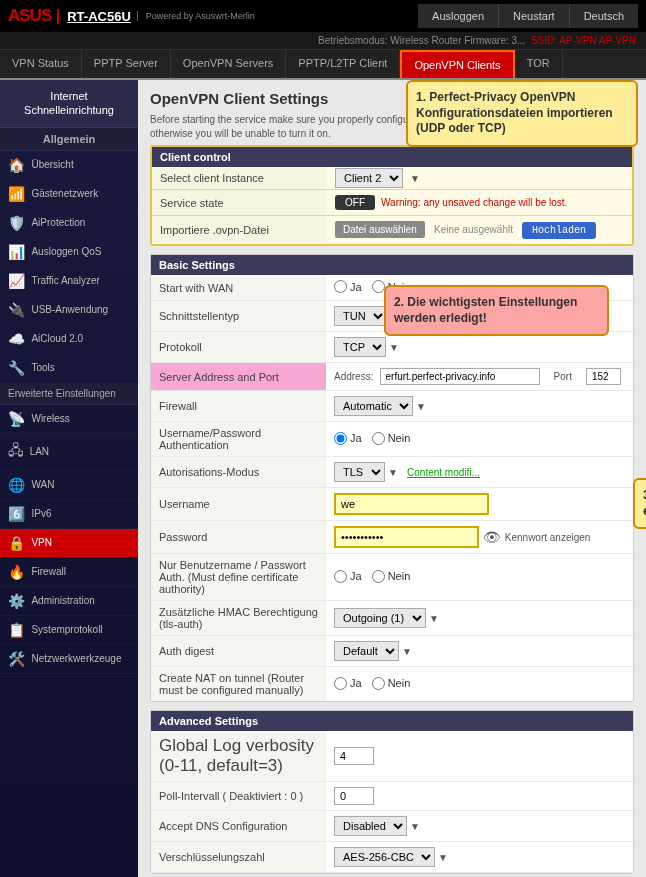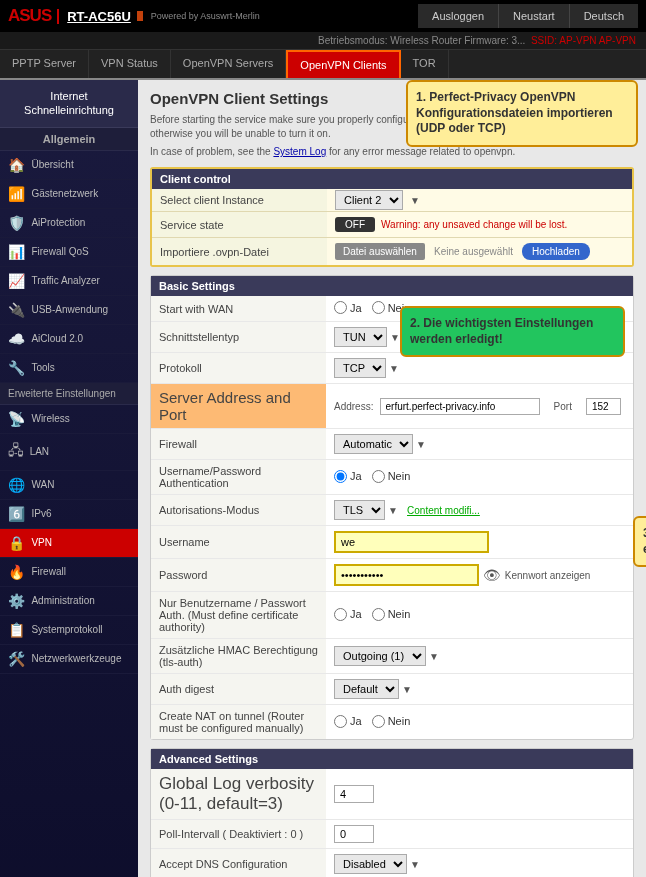--- a/index.html
+++ b/index.html
@@ -4,37 +4,38 @@
   <style>
     * { box-sizing: border-box; margin: 0; padding: 0; }
     body { font-family: Arial, sans-serif; font-size: 11px; background: #1a1a2e; color: #333; width: 646px; min-height: 877px; overflow-x: hidden; }
   </style>
 </head>
 <body>
 
 <div style="background:#000; display:flex; align-items:center; height:32px; padding:0 8px; gap:6px;">
   <span style="color:#c00; font-weight:bold; font-size:17px; font-family:Arial Black,Arial,sans-serif; letter-spacing:-1px;">ASUS</span>
   <span style="color:#fff; font-size:13px; font-weight:bold; border-left:2px solid #c00; padding-left:8px;text-decoration:underline;">RT-AC56U</span>
-  <span style="color:#888; font-size:9px; padding-left:8px; border-left:6px solid #c2410c;">Powered by Asuswrt-Merlin</span>
+  <span style="color:#888; font-size:9px; padding-left:8px; border-left:1px solid #c2410c;">Powered by Asuswrt-Merlin</span>
   <div style="margin-left:auto; display:flex;">
     <button style="background:#2a2a2a; color:#ccc; border:none; padding:6px 14px; font-size:11px; cursor:pointer; border-right:1px solid #444;">Ausloggen</button>
     <button style="background:#2a2a2a; color:#ccc; border:none; padding:6px 14px; font-size:11px; cursor:pointer; border-right:1px solid #444;">Neustart</button>
     <button style="background:#2a2a2a; color:#ccc; border:none; padding:6px 14px; font-size:11px; cursor:pointer;">Deutsch</button>
   </div>
 </div>
 
 <div style="background:#1a1a1a; color:#888; font-size:10px; padding:3px 10px; text-align:right; border-bottom:1px solid #333;">
   <span>Betriebsmodus: Wireless Router  Firmware: 3...</span>&nbsp;
   <span style="color:#c00;">SSID: AP-VPN  AP-VPN</span>
 </div>
 
 <div style="background:#222; display:flex; border-bottom:2px solid #888;">
+  <div style="padding:7px 12px; font-size:11px; color:#aaa; cursor:pointer; border-right:1px solid #333;">VPN Status</div>
   <div style="padding:7px 12px; font-size:11px; color:#aaa; cursor:pointer; border-right:1px solid #333;">PPTP Server</div>
-  <div style="padding:7px 12px; font-size:11px; color:#aaa; cursor:pointer; border-right:1px solid #333;">VPN Status</div>
   <div style="padding:7px 12px; font-size:11px; color:#aaa; cursor:pointer; border-right:1px solid #333;">OpenVPN Servers</div>
+  <div style="padding:7px 12px; font-size:11px; color:#aaa; cursor:pointer; border-right:1px solid #333;">PPTP/L2TP Client</div>
   <div style="padding:7px 12px; font-size:11px; color:#fff; cursor:pointer; background:#c00; border:2px solid #ff6600; border-bottom:none;">OpenVPN Clients</div>
   <div style="padding:7px 12px; font-size:11px; color:#aaa; cursor:pointer; border-right:1px solid #333;">TOR</div>
 </div>
 
 <div style="display:flex; min-height:780px;">
 
   <div style="width:138px; background:linear-gradient(180deg,#1a1a3e 0%,#0d0d2b 100%); flex-shrink:0;">
 
     <div style="background:#2a2a4a; color:#fff; font-size:11px; padding:9px 8px; border-bottom:1px solid #3a3a5a; text-align:center; cursor:pointer; line-height:1.3;">
       <span>Internet Schnelleinrichtung</span>
@@ -50,21 +51,21 @@
     <div style="display:flex; align-items:center; padding:6px 8px; color:#bbb; font-size:10px; cursor:pointer; border-bottom:1px solid #1a1a3a; gap:6px;">
       <span style="font-size:14px;">📶</span>
       <span>Gästenetzwerk</span>
     </div>
     <div style="display:flex; align-items:center; padding:6px 8px; color:#bbb; font-size:10px; cursor:pointer; border-bottom:1px solid #1a1a3a; gap:6px;">
       <span style="font-size:14px;">🛡️</span>
       <span>AiProtection</span>
     </div>
     <div style="display:flex; align-items:center; padding:6px 8px; color:#bbb; font-size:10px; cursor:pointer; border-bottom:1px solid #1a1a3a; gap:6px;">
       <span style="font-size:14px;">📊</span>
-      <span>Firewall QoS</span>
+      <span>Ausloggen QoS</span>
     </div>
     <div style="display:flex; align-items:center; padding:6px 8px; color:#bbb; font-size:10px; cursor:pointer; border-bottom:1px solid #1a1a3a; gap:6px;">
       <span style="font-size:14px;">📈</span>
       <span>Traffic Analyzer</span>
     </div>
     <div style="display:flex; align-items:center; padding:6px 8px; color:#bbb; font-size:10px; cursor:pointer; border-bottom:1px solid #1a1a3a; gap:6px;">
       <span style="font-size:14px;">🔌</span>
       <span>USB-Anwendung</span>
     </div>
     <div style="display:flex; align-items:center; padding:6px 8px; color:#bbb; font-size:10px; cursor:pointer; border-bottom:1px solid #1a1a3a; gap:6px;">
@@ -120,25 +121,20 @@
   <div style="flex:1; background:#e8e8e8; position:relative; overflow:auto;">
     <div style="padding:10px 12px; position:relative;">
 
       <div style="position:absolute; top:0; right:8px; width:232px; background:#ffee99; border:2px solid #cc8800; border-radius:6px; padding:8px; font-size:12px; font-weight:bold; color:#333; z-index:20; line-height:1.3;">
         <span>1. Perfect-Privacy OpenVPN Konfigurationsdateien importieren (UDP oder TCP)</span>
       </div>
 
       <div style="font-size:15px; font-weight:bold; color:#333; margin-bottom:6px;">OpenVPN Client Settings</div>
       <div style="font-size:10px; color:#555; line-height:1.4;">Before starting the service make sure you properly configure it,</div>
       <div style="font-size:10px; color:#555; line-height:1.4; margin-bottom:4px;">otherwise you will be unable to turn it on.</div>
-      <div style="font-size:10px; color:#555; line-height:1.4; margin-bottom:8px;">
-        <span>In case of problem, see the</span>
-        <a style="color:#00a; text-decoration:underline; cursor:pointer;">System Log</a>
-        <span>for any error message related to openvpn.</span>
-      </div>
 
       <div style="border:2px solid #e8c44a; background:#fffbe6; border-radius:3px; margin-bottom:8px;">
         <div style="background:#3a3a5a; color:#fff; padding:4px 8px; font-size:11px; font-weight:bold;">Client control</div>
         <table style="width:100%; border-collapse:collapse;">
           <tbody>
               <tr style="border-bottom:1px solid #e0d8b0;">
             <td style="padding:5px 8px; width:175px; color:#444; background:#f5f5e0; font-size:11px;">Select client Instance</td>
             <td style="padding:0 8px; background:#fffbe6; font-size:11px;">
               <select style="background:#e8e8e8; border:1px solid #aaa; padding:2px 4px; font-size:11px;">
                 <option>Client 2</option>
@@ -151,31 +147,31 @@
             <td style="padding:5px 8px; background:#fffbe6; font-size:11px; display:flex; align-items:center; gap:6px;">
               <span style="background:#333; color:#fff; padding:2px 10px; font-size:10px; border-radius:3px; cursor:pointer;">OFF</span>
               <span style="color:#cc0000; font-size:10px;">Warning: any unsaved change will be lost.</span>
             </td>
           </tr>
           <tr>
             <td style="padding:5px 8px; color:#444; background:#f5f5e0; font-size:11px;">Importiere .ovpn-Datei</td>
             <td style="padding:5px 8px; background:#fffbe6; font-size:11px;">
               <button style="background:#888; color:#fff; border:none; padding:3px 8px; font-size:10px; cursor:pointer; border-radius:2px;">Datei auswählen</button>
               <span style="color:#888; font-size:10px; margin:0 6px;">Keine ausgewählt</span>
-              <button style="background:#3366cc; color:#fff; border:none; padding:3px 10px; font-size:10px; cursor:pointer; border-radius:8px;">Hochladen</button>
+              <button style="background:#3366cc; color:#fff; border:none; padding:3px 10px; font-size:10px; cursor:pointer; border-radius:3px;font-family:Liberation Mono, monospace;">Hochladen</button>
             </td>
           </tr>
         </tbody>
           </table>
       </div>
 
       <div style="border:1px solid #ccc; background:#fff; border-radius:3px; margin-bottom:8px; position:relative;">
         <div style="background:#3a3a5a; color:#fff; padding:4px 8px; font-size:11px; font-weight:bold;">Basic Settings</div>
 
-        <div style="position:absolute; top:30px; right:8px; width:225px; background:#22c55e; border:2px solid #cc8800; border-radius:6px; padding:8px; font-size:12px; font-weight:bold; color:#333; z-index:20; line-height:1.3;">
+        <div style="position:absolute; top:30px; right:24px; width:225px; background:#fca5a5; border:2px solid #cc8800; border-radius:6px; padding:8px; font-size:12px; font-weight:bold; color:#333; z-index:20; line-height:1.3;">
           <span>2. Die wichtigsten Einstellungen werden erledigt!</span>
         </div>
 
         <table style="width:100%; border-collapse:collapse;">
           <tbody>
               <tr style="border-bottom:1px solid #e8e8e8;">
             <td style="padding:5px 8px; width:175px; color:#444; background:#f5f5f0; font-size:11px;">Start with WAN</td>
             <td style="padding:5px 8px; font-size:11px;">
               <span style="display:inline-flex; gap:10px; align-items:center;">
                 <label style="display:flex; align-items:center; gap:3px; cursor:pointer;">
@@ -197,21 +193,21 @@
             </td>
           </tr>
           <tr style="border-bottom:1px solid #e8e8e8;">
             <td style="padding:5px 8px; color:#444; background:#f5f5f0; font-size:11px;">Protokoll</td>
             <td style="padding:5px 8px; font-size:11px;">
               <select style="background:#e8e8e8; border:1px solid #aaa; padding:2px 4px; font-size:11px;"><option>TCP</option></select>
               <span style="font-size:10px; color:#555;">▼</span>
             </td>
           </tr>
           <tr style="border-bottom:1px solid #e8e8e8;">
-            <td style="padding:5px 8px; color:#444; background:#fdba74; font-size:15px;">Server Address and Port</td>
+            <td style="padding:5px 8px; color:#444; background:#f9a8d4; font-size:11px;">Server Address and Port</td>
             <td style="padding:5px 8px; font-size:11px;">
               <span style="font-size:10px; color:#555; margin-right:3px;">Address:</span>
               <input type="text" style="border: 1px solid rgb(170, 170, 170); padding: 2px 5px; font-size: 10px; width: 160px;" value="erfurt.perfect-privacy.info">
               <span style="font-size:10px; color:#555; margin:0 11px;">Port</span>
               <input type="text" style="border: 1px solid rgb(170, 170, 170); padding: 2px 5px; font-size: 10px; width: 35px;" value="152">
             </td>
           </tr>
           <tr style="border-bottom:1px solid #e8e8e8;">
             <td style="padding:5px 8px; color:#444; background:#f5f5f0; font-size:11px;">Firewall</td>
             <td style="padding:5px 8px; font-size:11px;">

